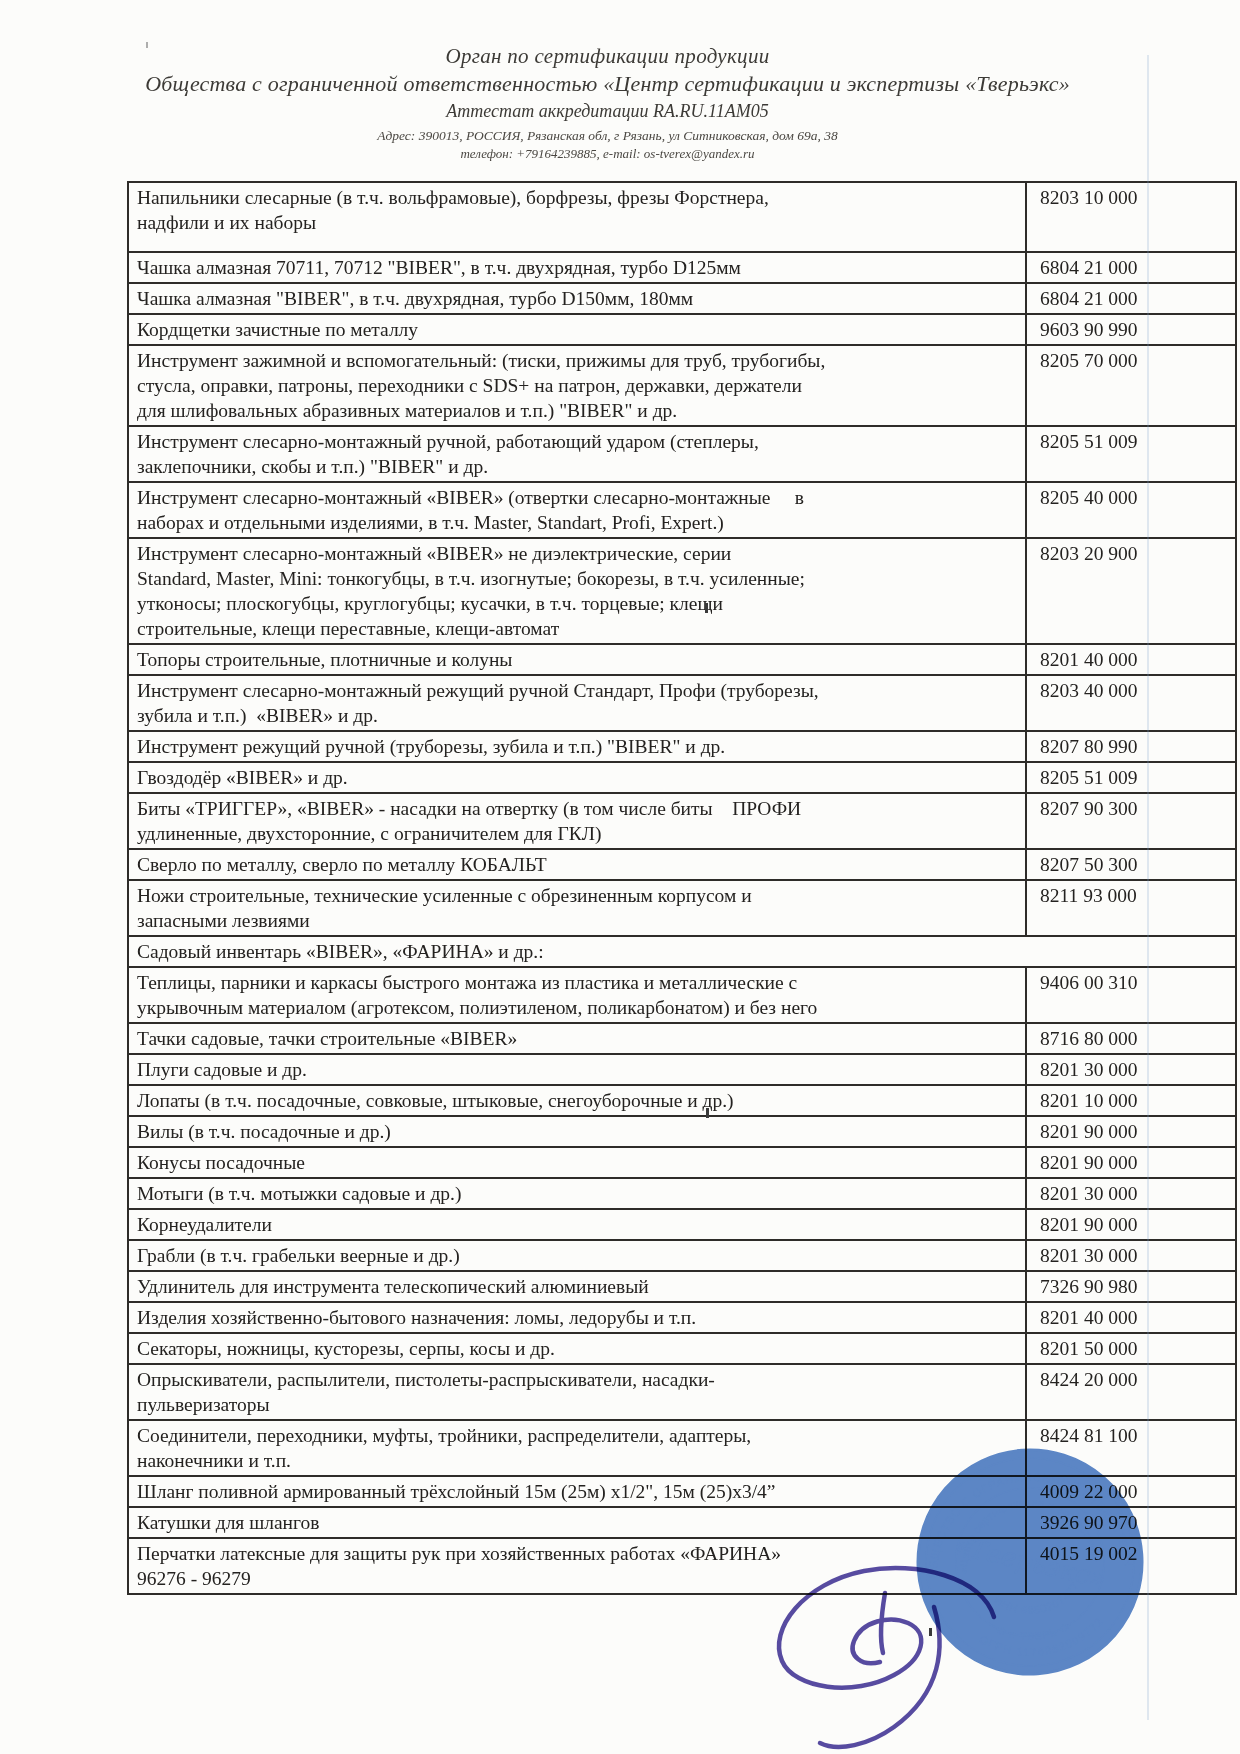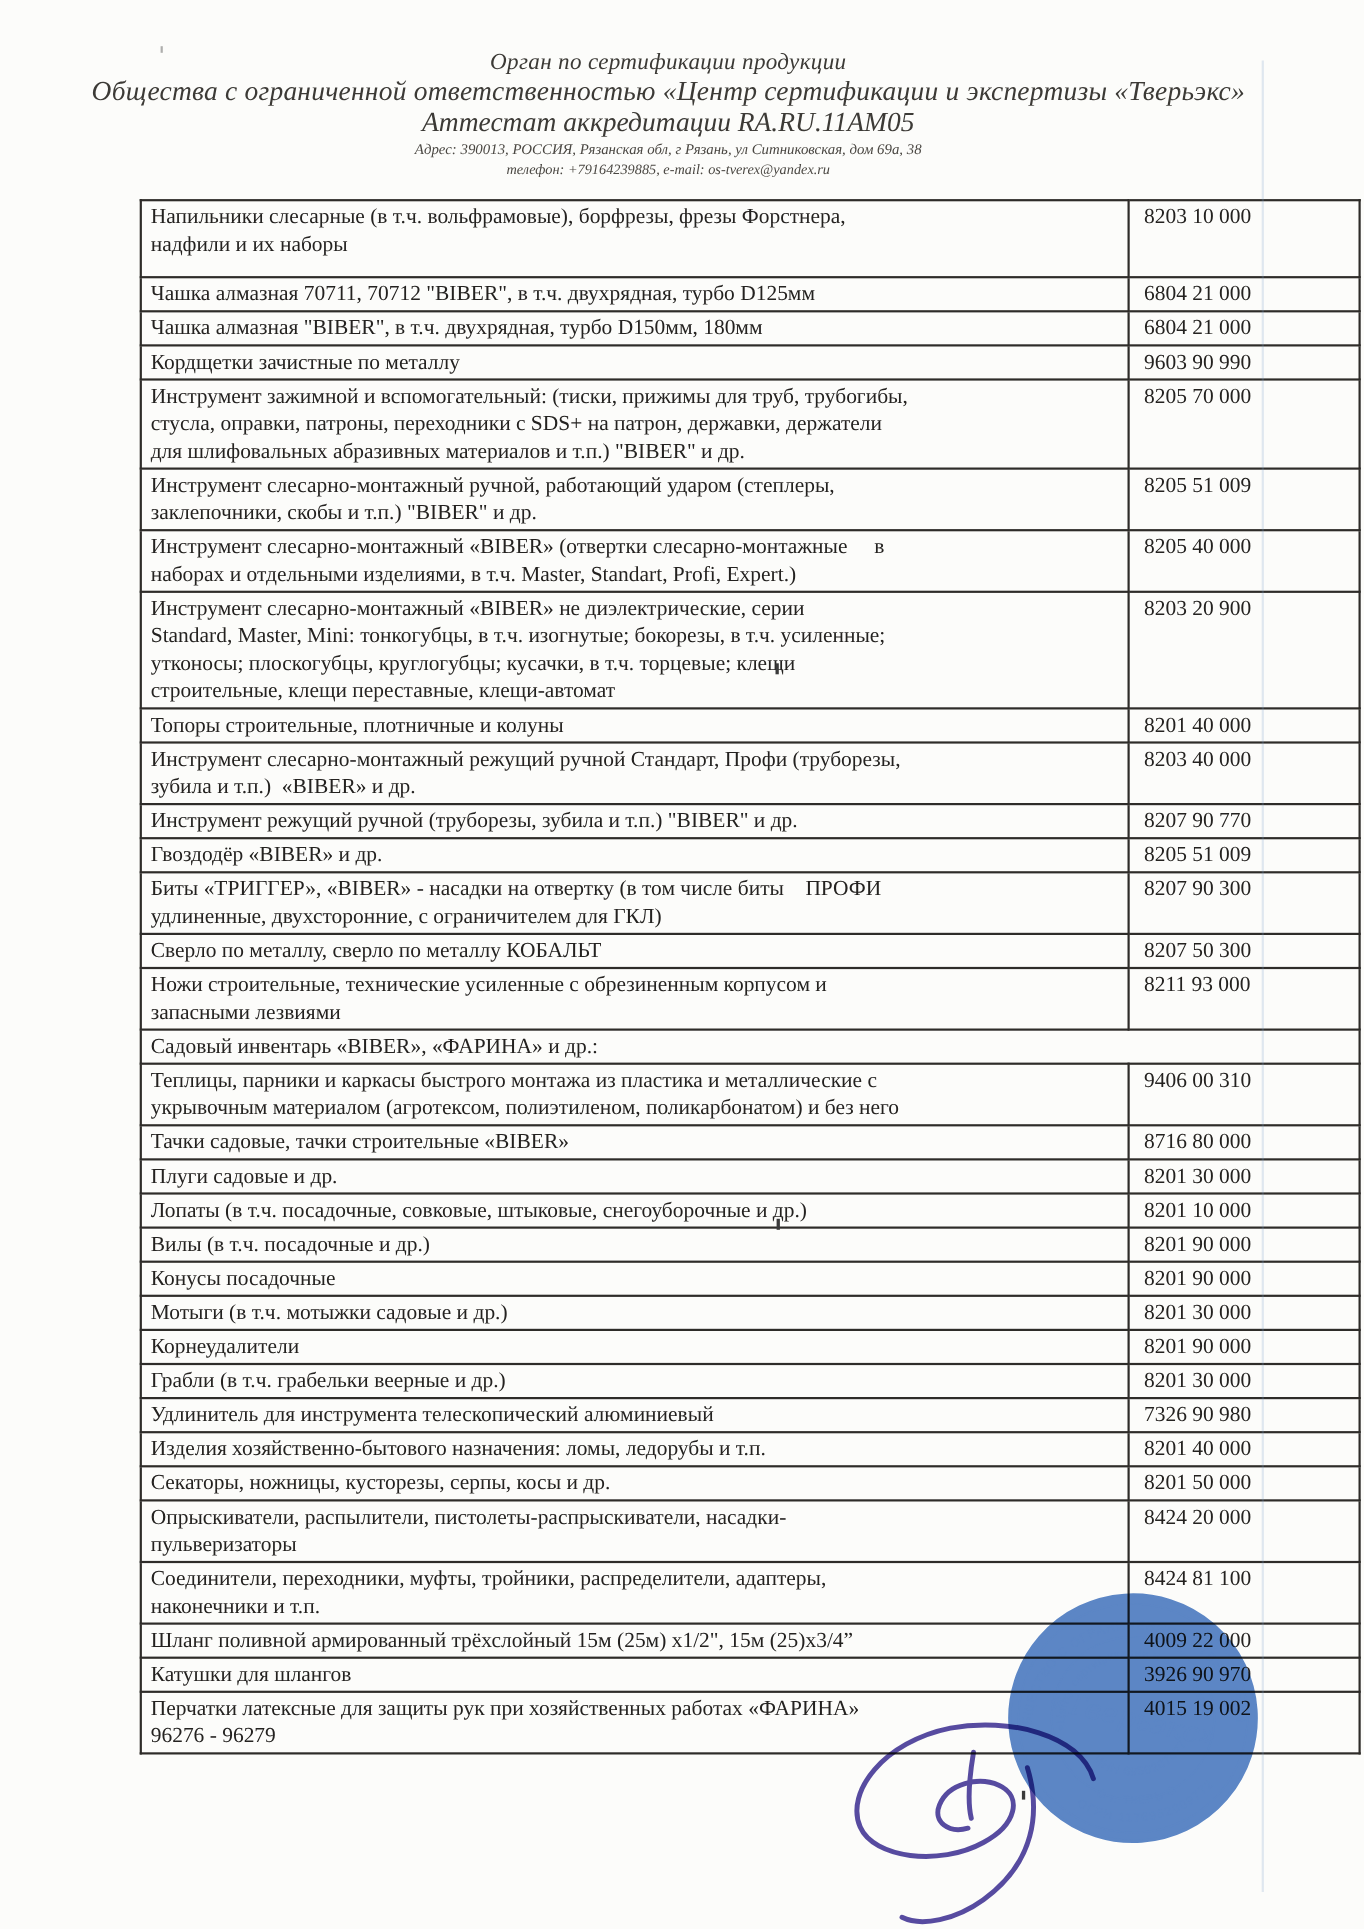--- a/index.html
+++ b/index.html
@@ -10,22 +10,22 @@
     color:#242220;
   }
   .page{position:absolute;inset:0;}
   
   .doc-header{
     position:absolute;top:42px;left:55px;width:1105px;text-align:center;
     color:#3c3a36;
     font-style:italic;
   }
   .doc-header .t1{font-size:21px;line-height:28px;letter-spacing:.3px;}
-  .doc-header .t2{font-size:25px;line-height:28px;letter-spacing:.2px;}
-  .doc-header .t3{font-size:25px;line-height:27px;text-align:center;}
+  .doc-header .t2{font-size:22px;line-height:28px;letter-spacing:.2px;}
+  .doc-header .t3{font-size:18px;line-height:27px;text-align:center;}
   .doc-header .a1{font-size:13.5px;line-height:18px;color:#4a4742;margin-top:2px;}
   .doc-header .a2{font-size:13px;line-height:17px;color:#4a4742;}
   
   .product-table{
     position:absolute;left:127px;top:181px;width:1063px;
     border-collapse:collapse;table-layout:fixed;
   }
   .product-table td{
     border:2px solid #2e2c29;
     vertical-align:top;
@@ -123,21 +123,21 @@
 
 
     <tr>
       <td class="desc">Инструмент слесарно-монтажный режущий ручной Стандарт, Профи (труборезы,
 зубила и т.п.)  «BIBER» и др.</td>
       <td class="code">8203 40 000</td>
     </tr>
 
     <tr>
       <td class="desc">Инструмент режущий ручной (труборезы, зубила и т.п.) "BIBER" и др.</td>
-      <td class="code">8207 90 770</td>
+      <td class="code">8207 80 990</td>
     </tr>
 
     <tr>
       <td class="desc">Гвоздодёр «BIBER» и др.</td>
       <td class="code">8205 51 009</td>
     </tr>
 
     <tr>
       <td class="desc">Биты «ТРИГГЕР», «BIBER» - насадки на отвертку (в том числе биты    ПРОФИ
 удлиненные, двухсторонние, с ограничителем для ГКЛ)</td>

